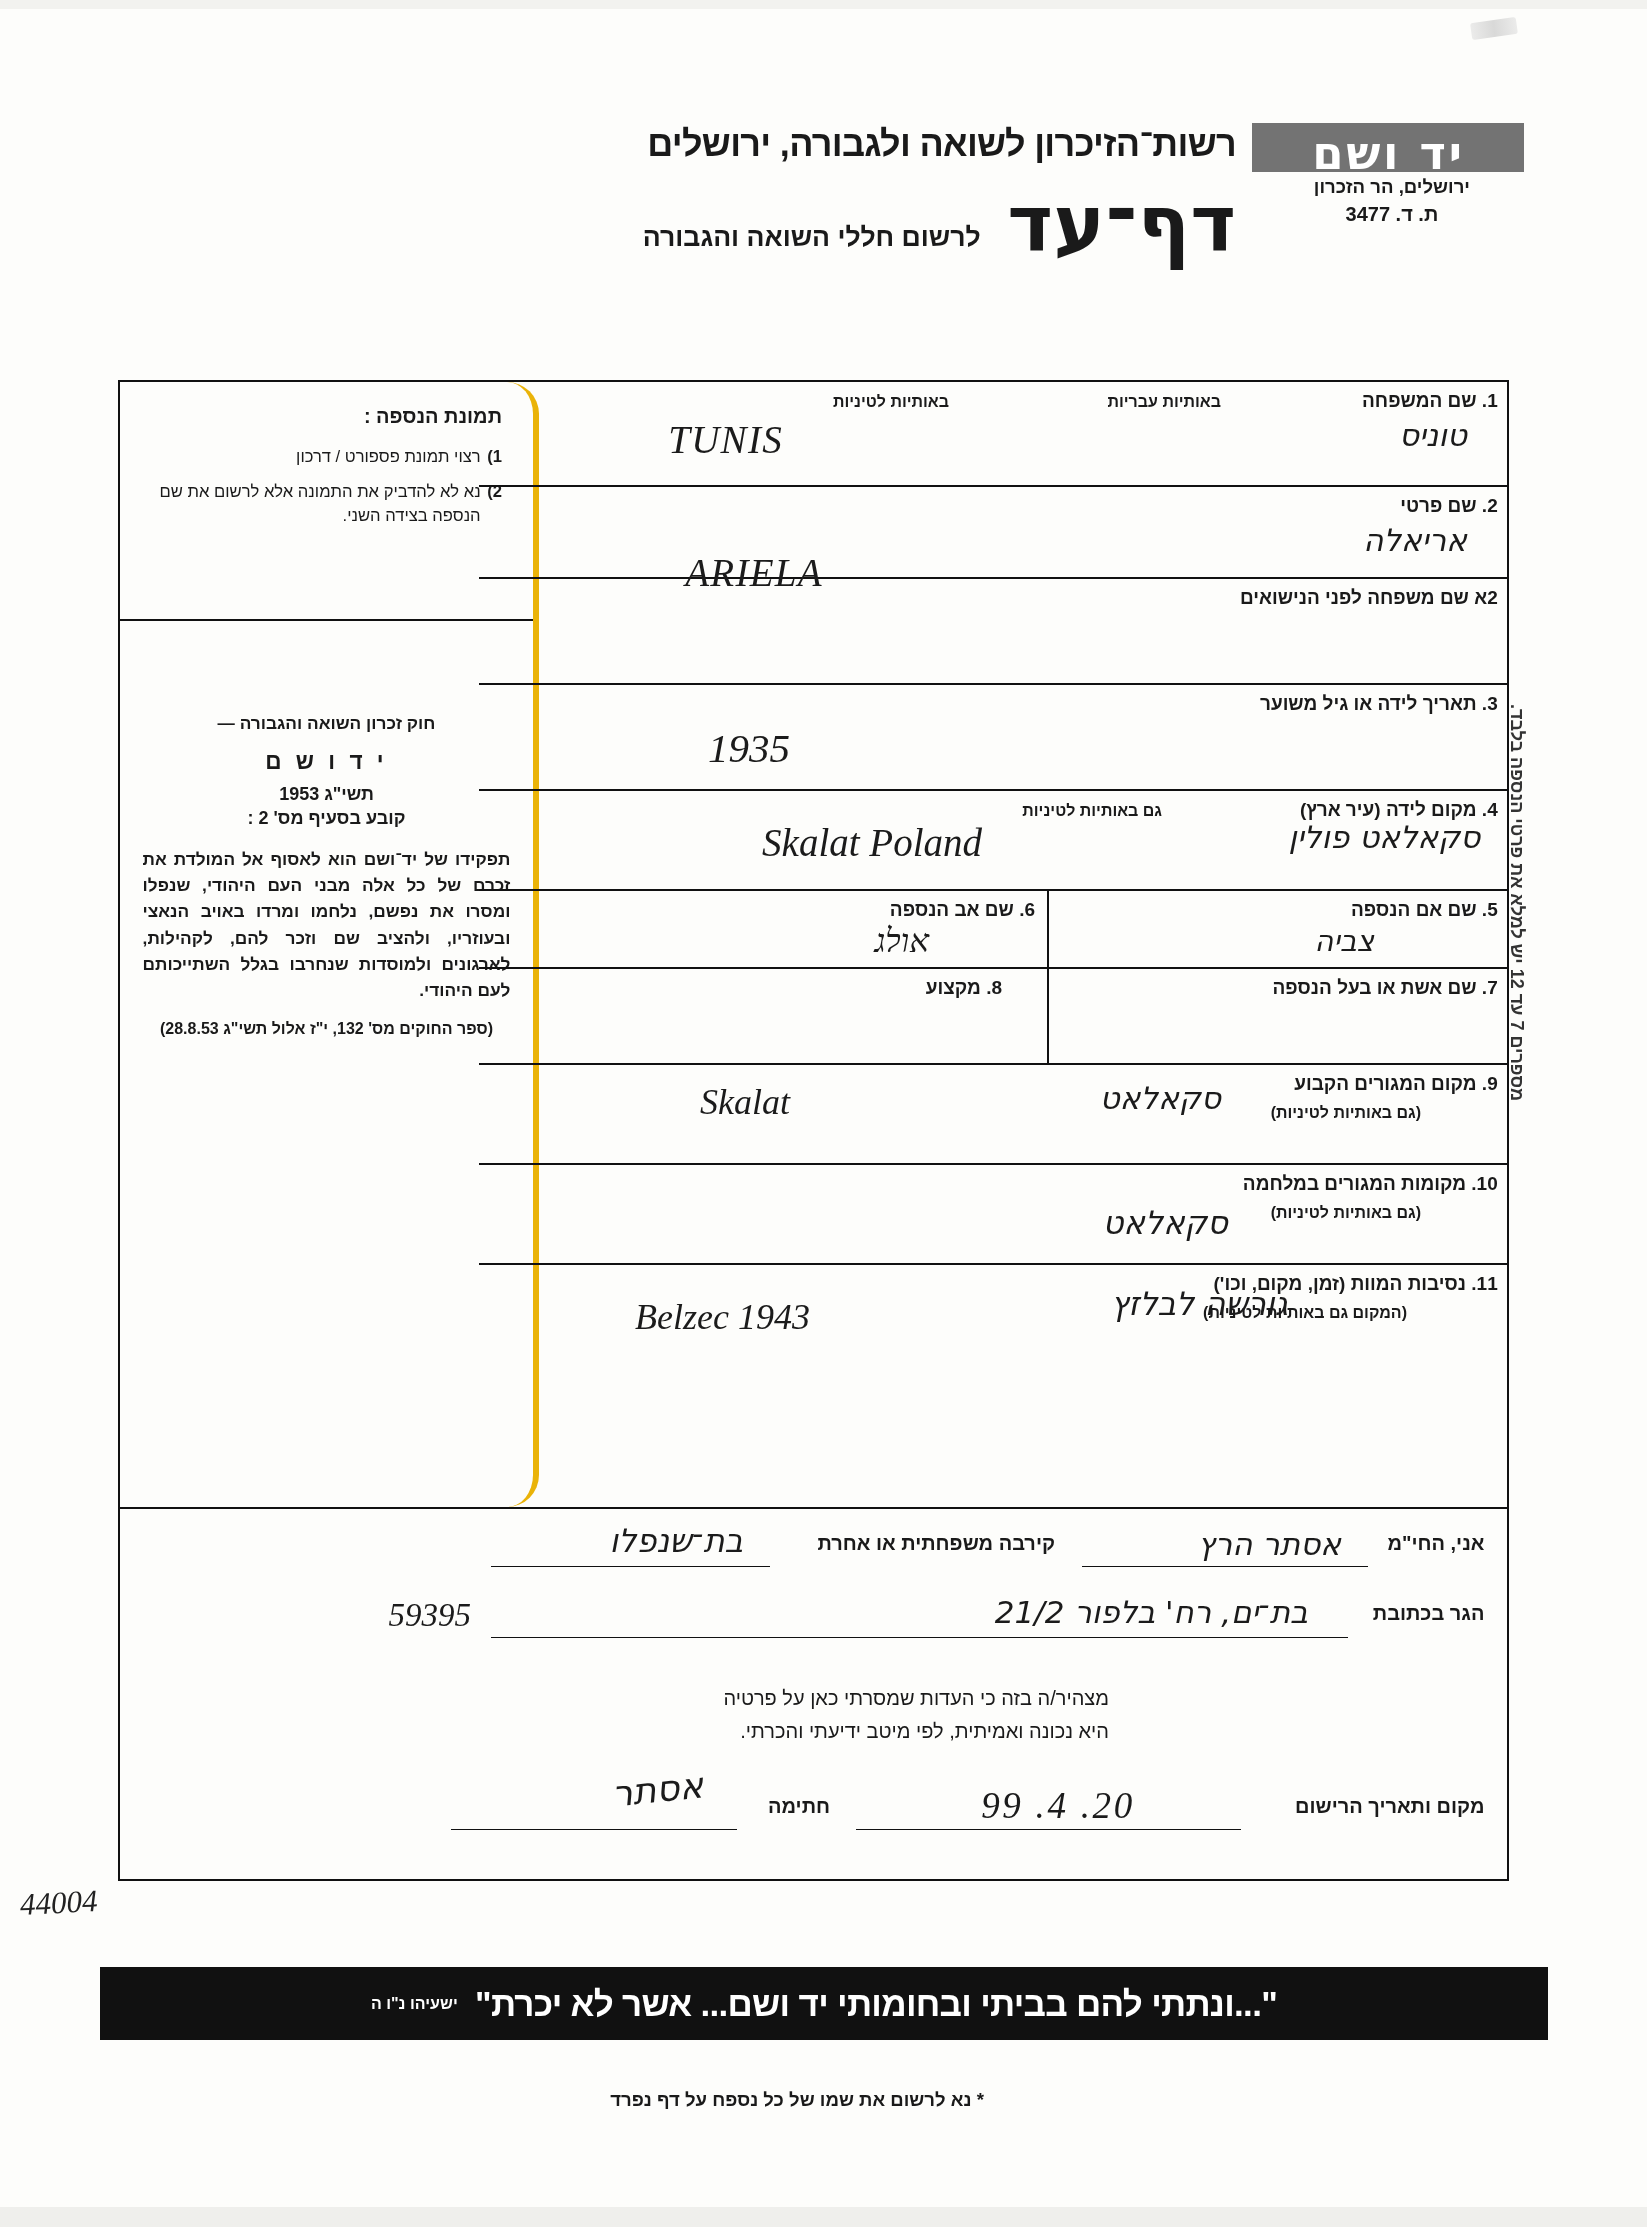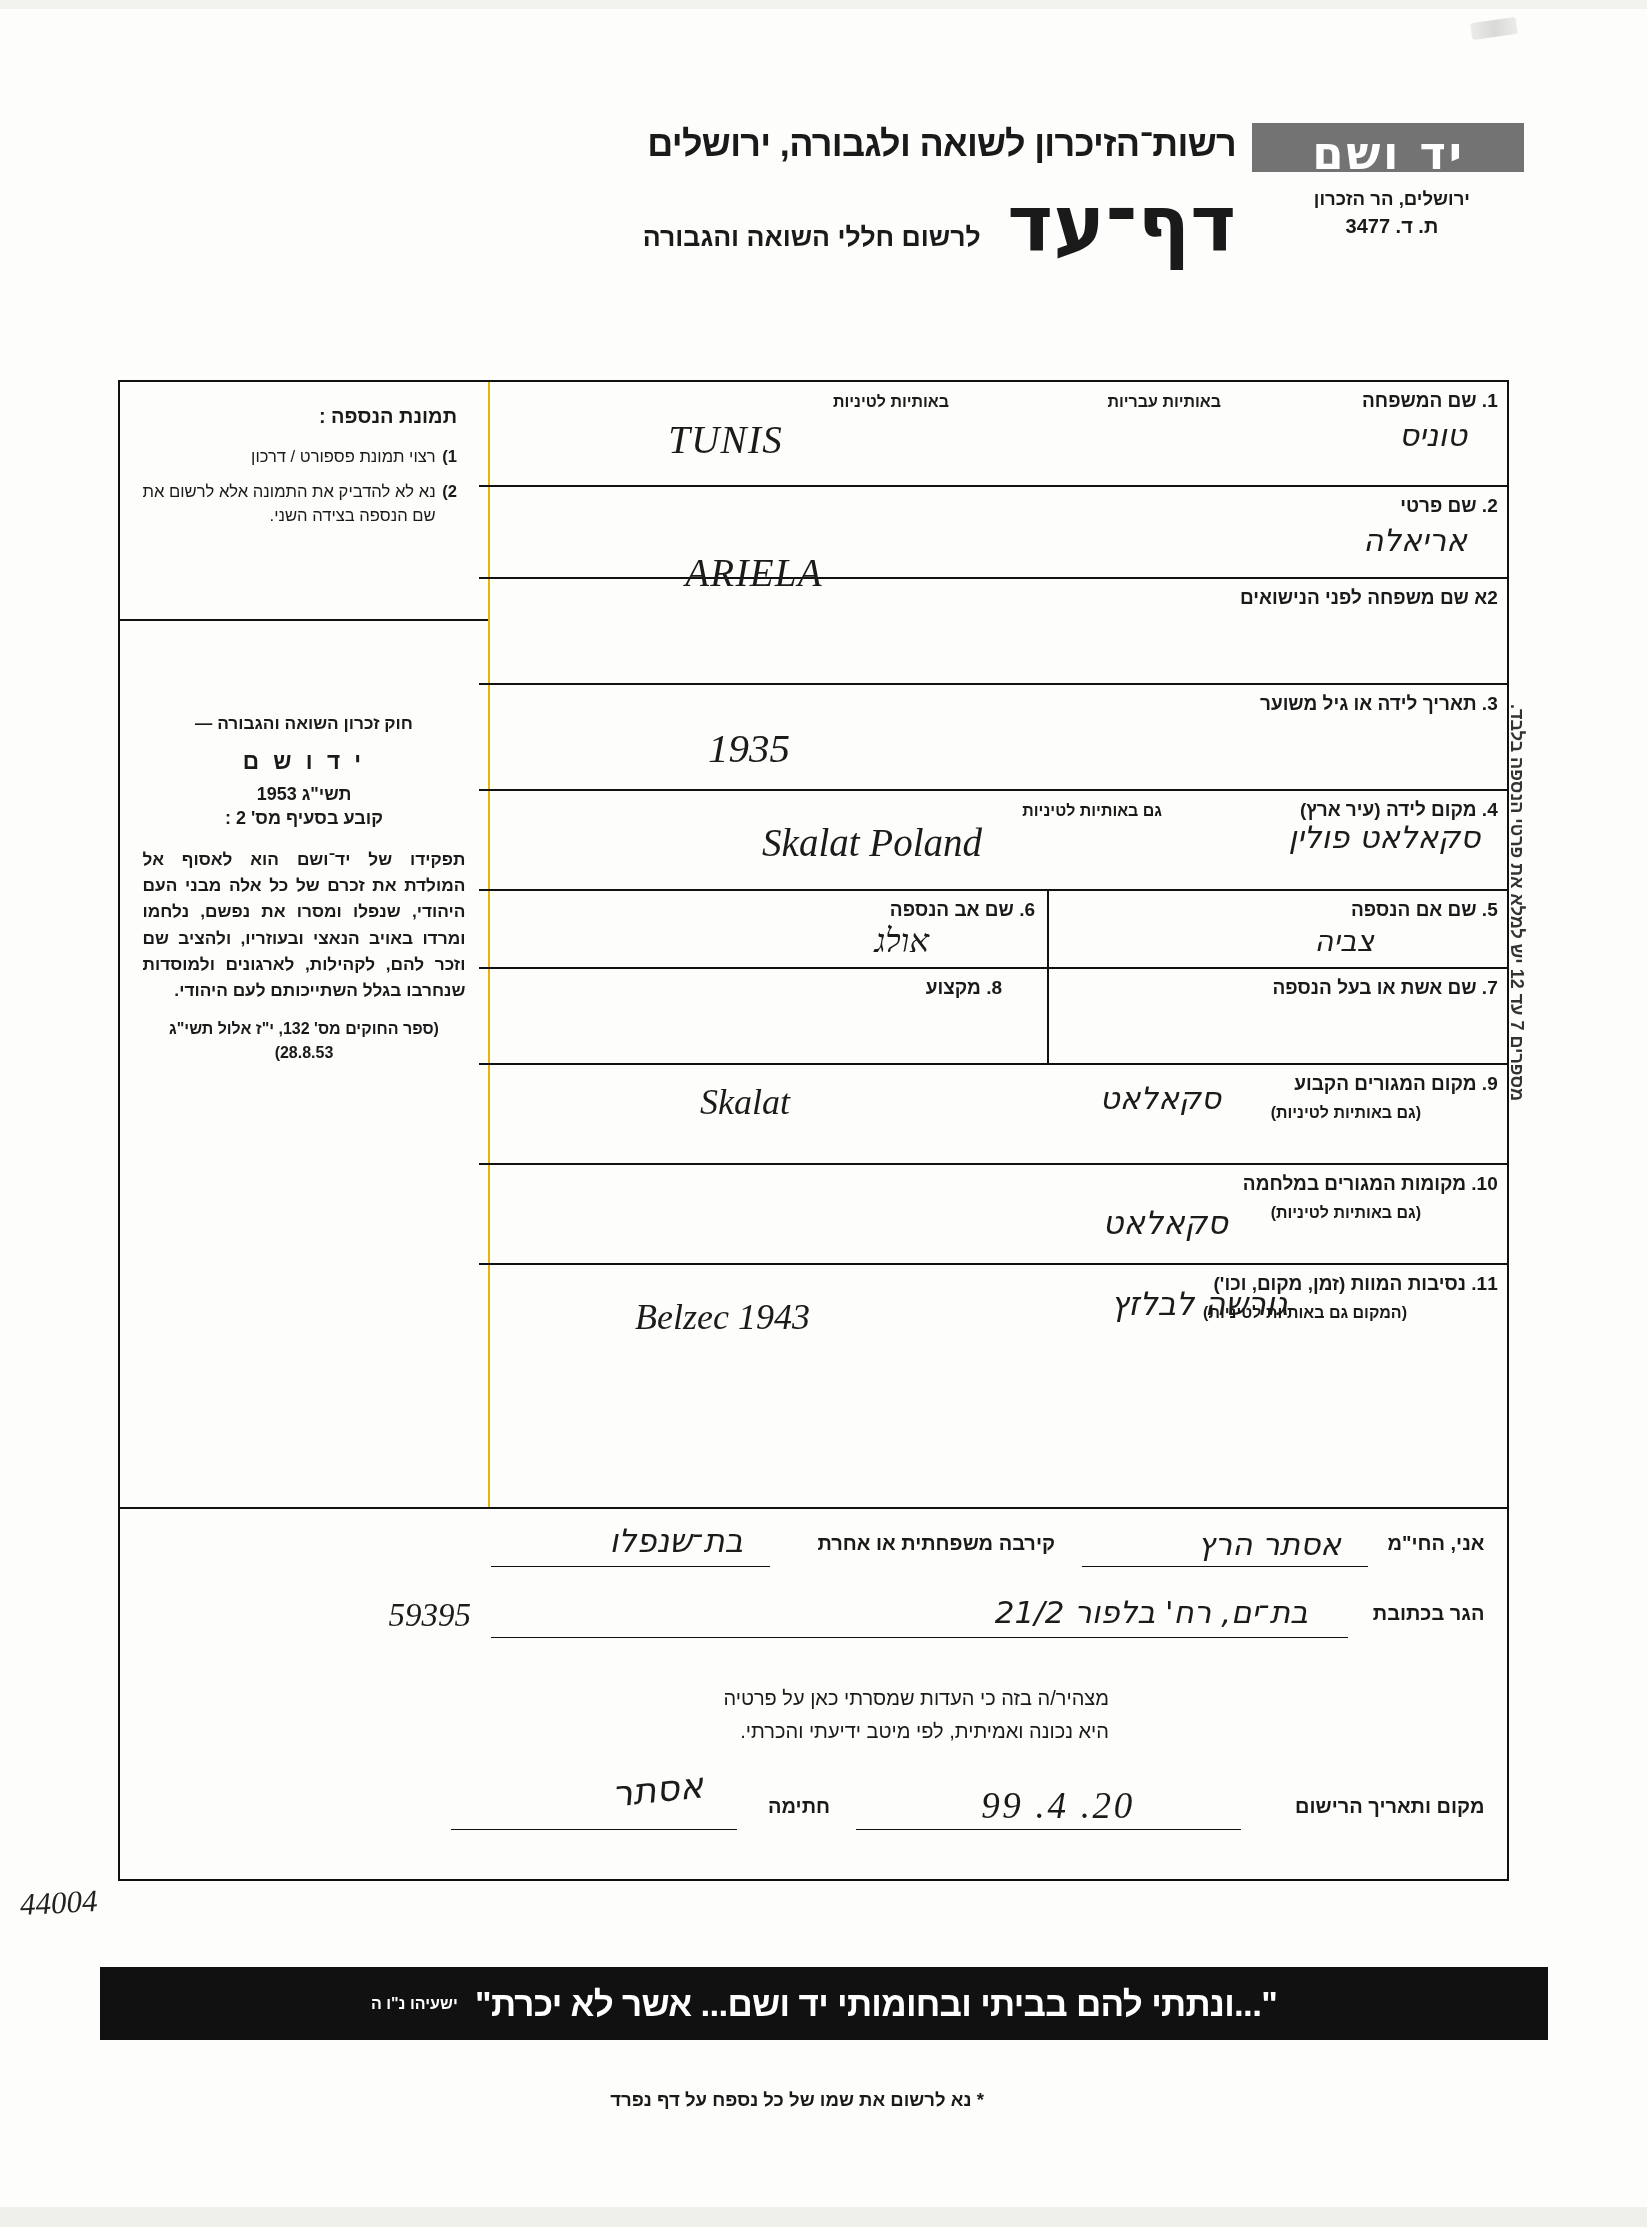--- a/index.html
+++ b/index.html
@@ -28,43 +28,43 @@
   }
   .logo-box{
     position:absolute;right:16.6px;top:0;width:279px;text-align:center;
   }
   .logo-mark{
     width:272px;height:49px;background:#737373;color:#fff;
     font-size:45px;font-weight:bold;line-height:61px;
     letter-spacing:2.7px;direction:rtl;
     font-family:"DejaVu Sans", sans-serif;
   }
-  .logo-sub1{margin-top:16px;font-size:18.6px;font-weight:bold;direction:rtl;}
+  .logo-sub1{margin-top:4px;font-size:18.6px;font-weight:bold;direction:rtl;}
   .logo-sub2{margin-top:5.3px;font-size:20px;font-weight:bold;direction:rtl;}
   .title-block{
     position:absolute;right:312px;top:0;width:1089px;text-align:right;direction:rtl;
   }
   .org-line{font-size:36px;font-weight:bold;letter-spacing:-0.7px;}
   .big-title{
     font-size:78px;font-weight:bold;line-height:1.02;margin-top:20px;
     font-family:"DejaVu Sans", sans-serif;
   }
   .title-row{display:flex;justify-content:flex-start;align-items:flex-end;gap:26.6px;direction:rtl;}
   .subtitle{font-size:26.6px;font-weight:bold;padding-bottom:12px;}
 
   
   .form{
     position:absolute;left:118px;top:380px;
     width:1391px;height:1129px;
     border:2px solid #111;
     box-sizing:border-box;
   }
   .left-col{
-    position:absolute;left:0;top:0;width:370px;height:100%;
-    border-right:2px solid #eab308;box-sizing:border-box;
+    position:absolute;left:0;top:0;width:419px;height:100%;
+    border-right:6px solid #eab308;box-sizing:border-box;border-radius:32px;
   }
   .left-note{
     position:absolute;left:0;top:0;width:100%;height:239px;
     border-bottom:2px solid #111;box-sizing:border-box;
     direction:rtl;text-align:right;padding:22.6px 31px 0 20px;
   }
   .left-note .t{font-size:20px;font-weight:bold;margin-bottom:17.3px;}
   .left-note .li{font-size:16.6px;line-height:1.45;margin-bottom:10.6px;display:flex;direction:rtl;gap:6.6px;}
   .left-note .li .n{font-weight:bold;}
   .law{

